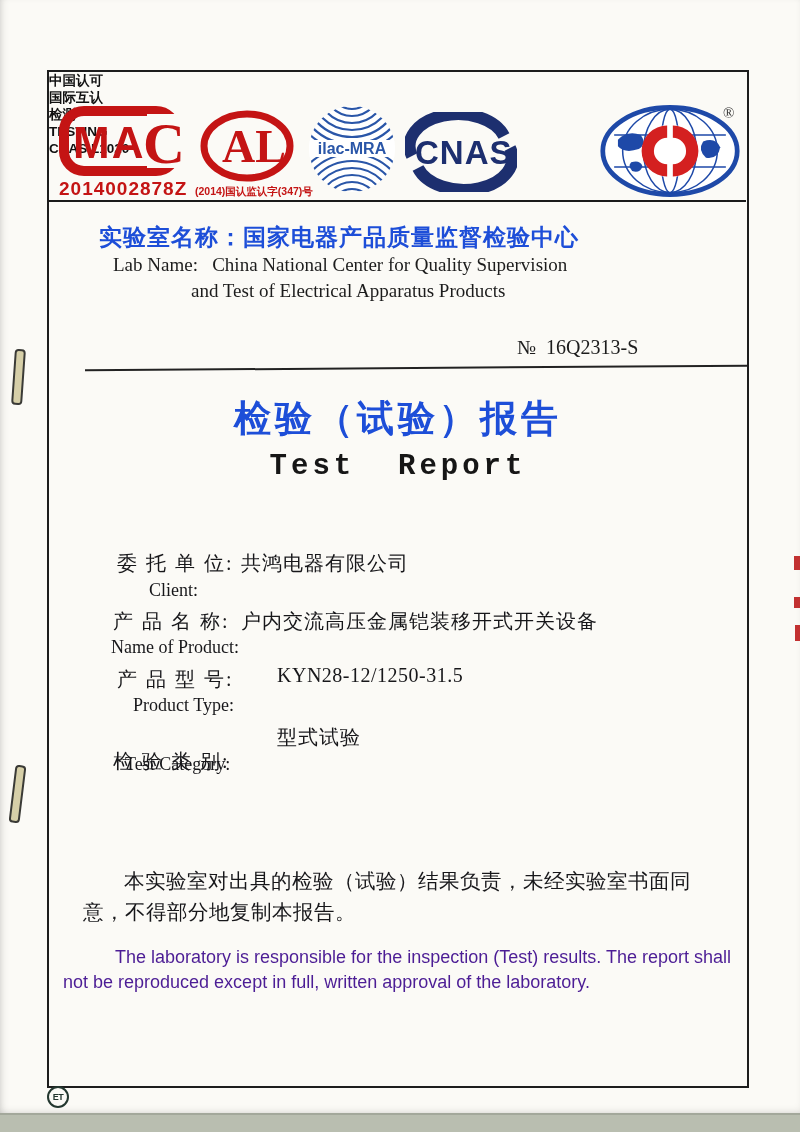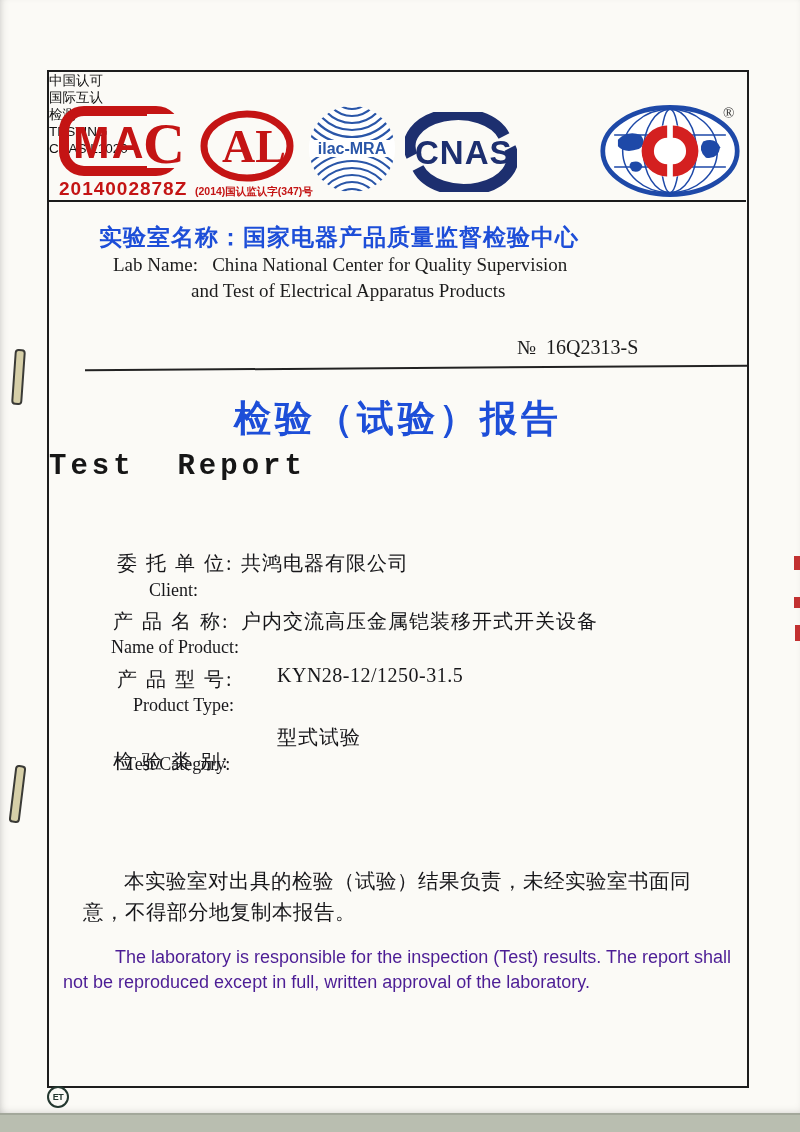--- a/index.html
+++ b/index.html
@@ -23,21 +23,21 @@
   .cma{left:10px;top:34px;width:128px;}
   .cma-num{margin-top:2px;color:#c41414;font-family:"Liberation Sans",sans-serif;
            font-weight:bold;font-size:19px;letter-spacing:1px;}
   .cal{left:146px;top:38px;width:104px;}
   .cal-cap{margin-top:1px;color:#c41414;font-family:"Liberation Sans",sans-serif;
            font-weight:bold;font-size:10.5px;white-space:nowrap;}
   .ilac{left:258px;top:32px;width:90px;}
   .cnas{left:356px;top:40px;width:112px;}
   .accr{
     left:470px;top:36px;width:84px;text-align:left;
-    font-family:"Liberation Sans",sans-serif;font-weight:normal;
+    font-family:"Liberation Sans",sans-serif;font-weight:bold;
     font-size:13.5px;line-height:17px;color:#101010;white-space:nowrap;
   }
   .globe{left:550px;top:31px;width:142px;}
   .reg-mark{
     position:absolute;left:674px;top:33px;font-size:15px;color:#333;
     font-family:"Liberation Serif",serif;
   }
   .divider{position:absolute;left:-1px;top:128px;width:698px;height:2px;background:#1a1a1a;}
   
   .lab-cn{
@@ -53,21 +53,21 @@
     position:absolute;left:36px;top:295px;width:662px;height:2px;background:#222;
     transform:rotate(-0.4deg);
   }
   
   .title-cn{
     position:absolute;left:0;top:322px;width:100%;text-align:center;
     font-family:"Liberation Sans",sans-serif;font-weight:bold;
     font-size:37px;letter-spacing:4px;color:#1d4ed8;
   }
   .title-en{
-    position:absolute;left:0;top:378px;width:100%;
+    position:absolute;left:0;top:378px;width:100%;text-align:center;
     font-family:"Liberation Mono",monospace;font-weight:bold;
     font-size:29px;letter-spacing:4px;white-space:pre;color:#161616;
   }
   
   .f-label{position:absolute;font-size:20px;letter-spacing:2px;white-space:nowrap;color:#17171a;}
   .f-en{position:absolute;font-size:18px;white-space:nowrap;color:#17171a;}
   .f-val{position:absolute;font-size:20px;white-space:nowrap;color:#17171a;}
   .l1{left:68px;top:478px;} .e1{left:100px;top:508px;} .v1{left:192px;top:478px;letter-spacing:1px;}
   .l2{left:64px;top:536px;} .e2{left:62px;top:565px;}  .v2{left:192px;top:536px;letter-spacing:1px;}
   .l3{left:68px;top:594px;} .e3{left:84px;top:623px;}  .v3{left:228px;top:592px;letter-spacing:.5px;}

